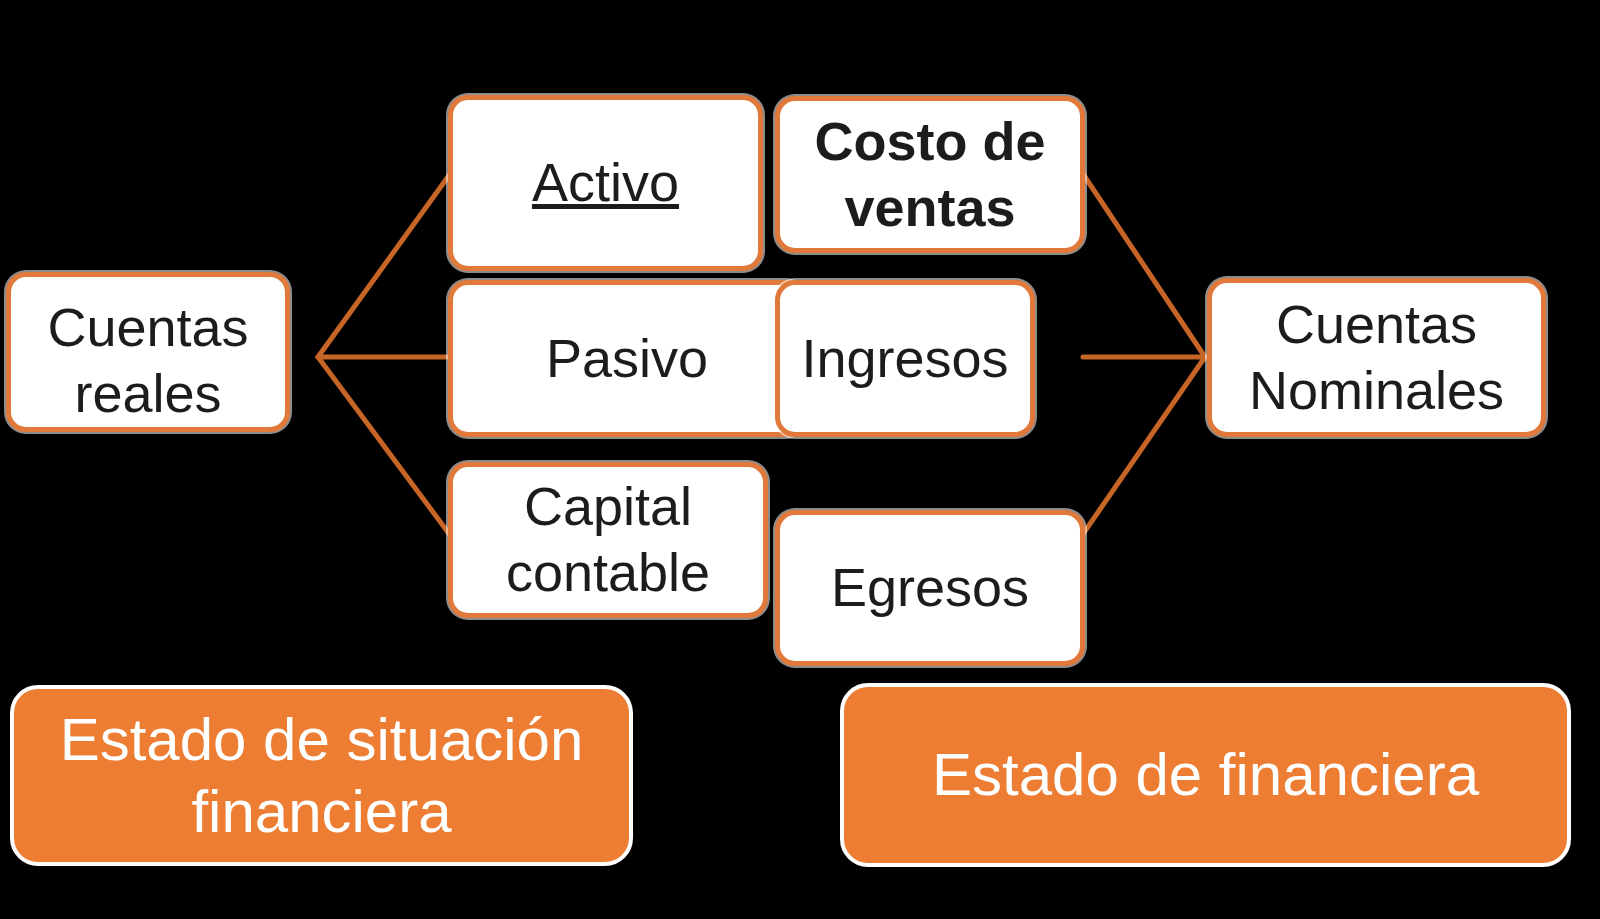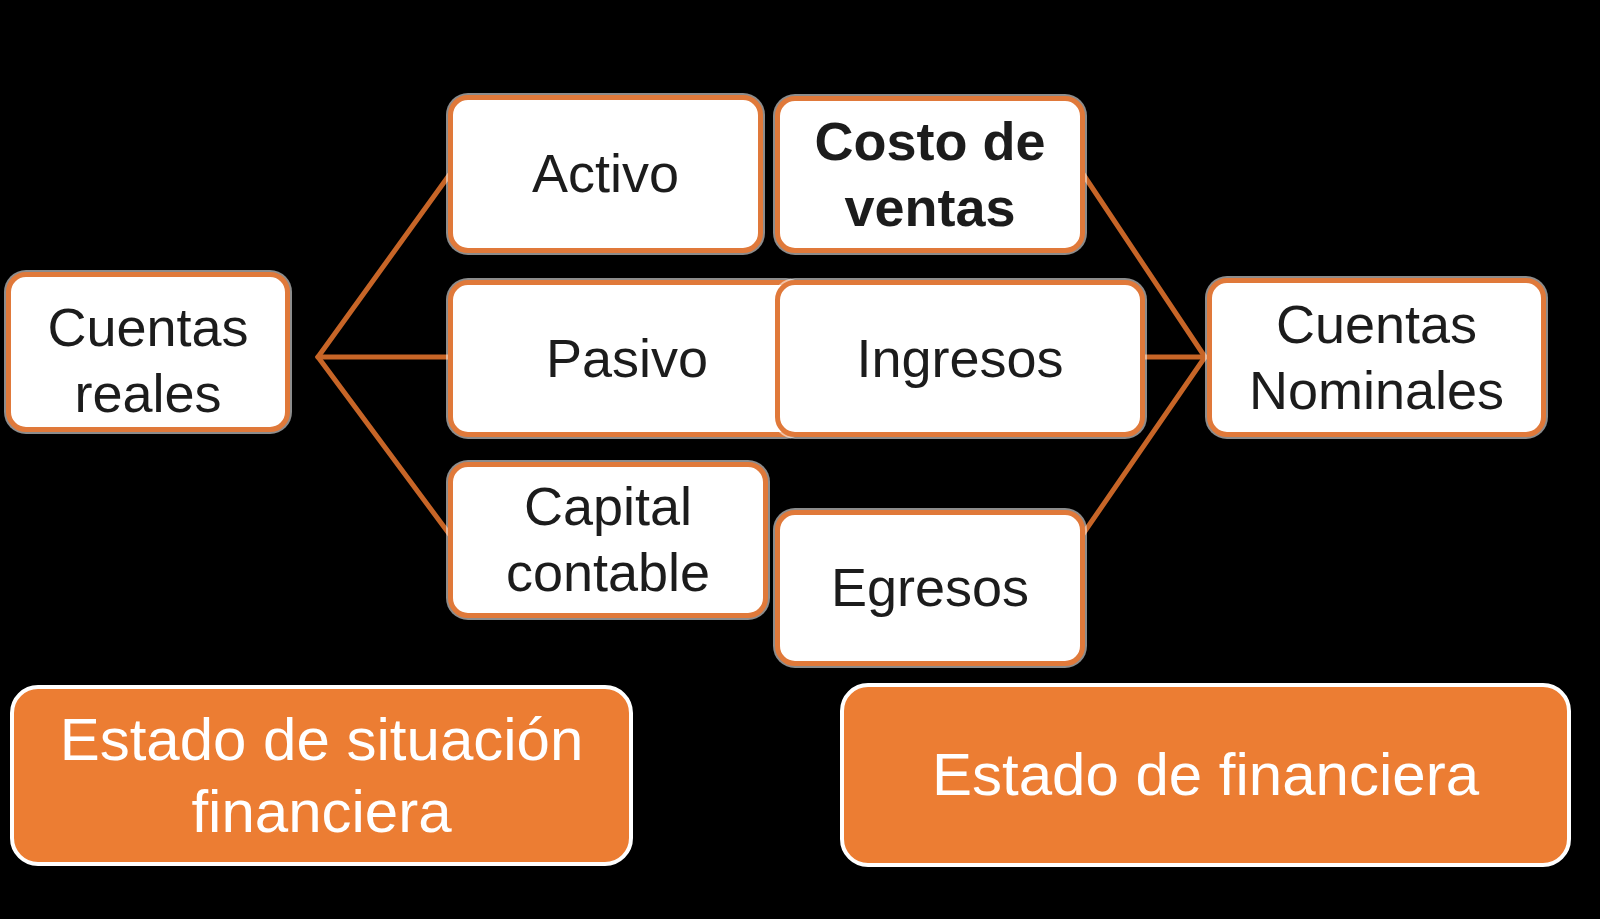--- a/index.html
+++ b/index.html
@@ -31,24 +31,24 @@
     display: flex;
     align-items: center;
     justify-content: center;
     text-align: center;
     color: #1c1c1c;
     font-size: 54px;
     line-height: 1.22;
     box-shadow: 0 0 0 2px rgba(255,255,255,0.55);
   }
   .node-real      { left: 6px;    top: 272px; width: 284px; height: 160px; align-items: flex-end; }
-  .node-activo    { left: 448px;  top: 95px;  width: 315px; height: 158px; }
+  .node-activo    { left: 448px;  top: 95px;  width: 315px; height: 176px; text-decoration: underline; }
   .node-costo     { left: 775px;  top: 96px;  width: 310px; height: 157px; font-weight: bold; }
   .node-pasivo    { left: 448px;  top: 280px; width: 358px; height: 157px; }
-  .node-ingresos  { left: 775px;  top: 280px; width: 370px; height: 157px; }
+  .node-ingresos  { left: 775px;  top: 280px; width: 260px; height: 157px; }
   .node-capital   { left: 448px;  top: 462px; width: 320px; height: 156px; }
   .node-egresos   { left: 775px;  top: 462px; width: 310px; height: 156px; margin-top: 48px; }
   .node-nominal   { left: 1207px; top: 278px; width: 339px; height: 159px; }
 
   .statement {
     position: absolute;
     box-sizing: border-box;
     background: #ec7d33;
     border: 4px solid #ffffff;
     border-radius: 28px;

